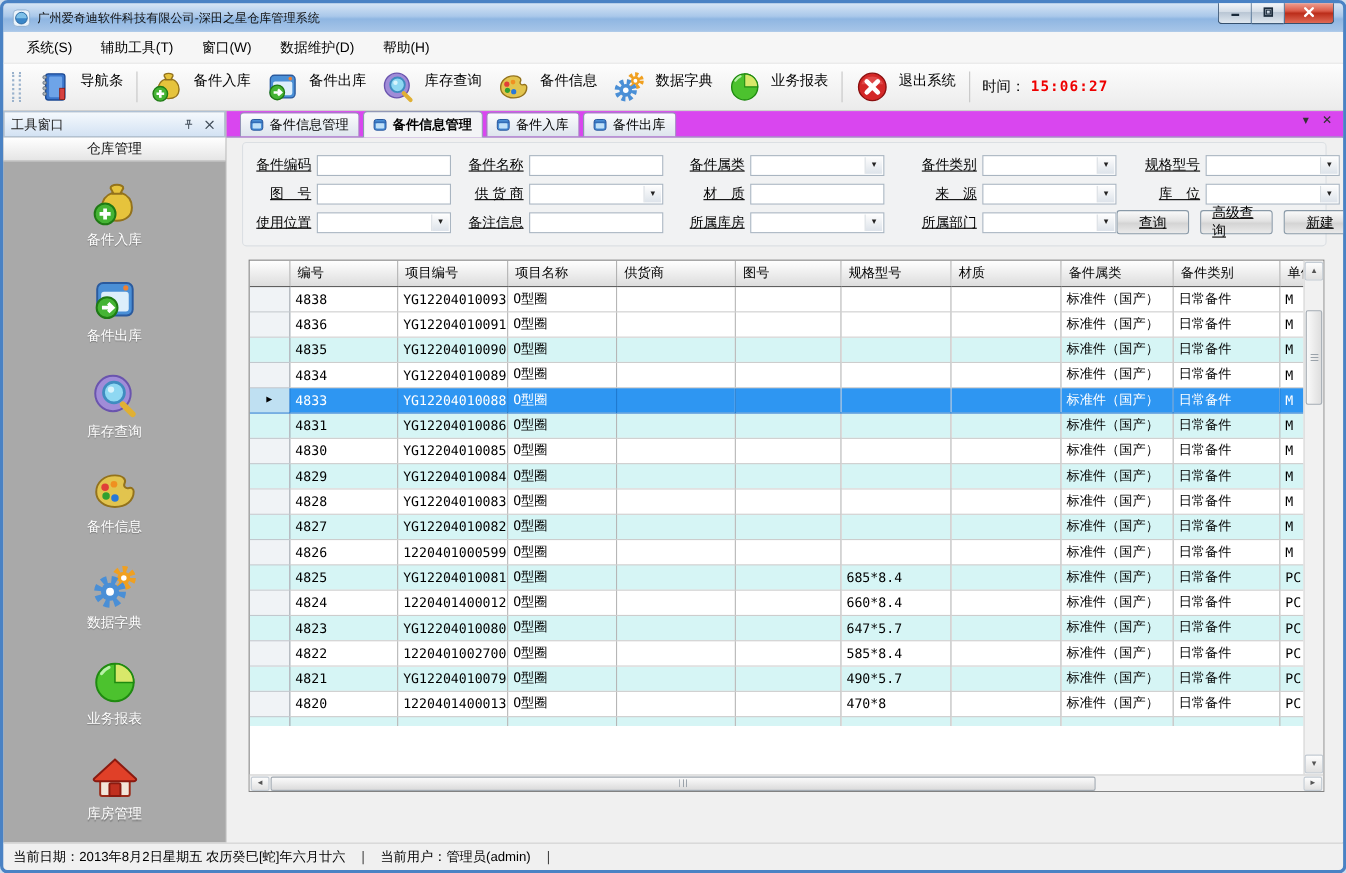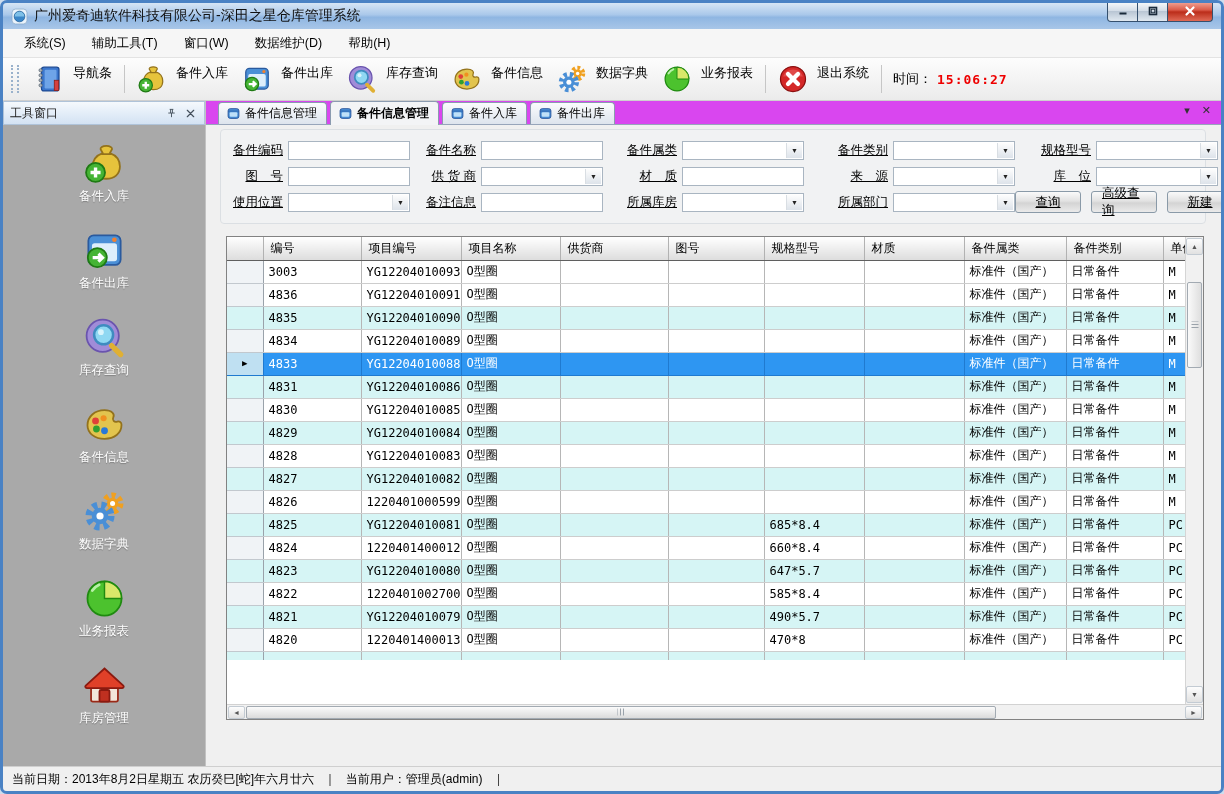--- a/index.html
+++ b/index.html
@@ -3,21 +3,21 @@
 <meta charset="utf-8">
 <style>
   html,body{margin:0;padding:0;background:#cfdded;font-family:"Liberation Sans","DejaVu Sans",sans-serif;}
   .window{width:1224px;height:794px;box-sizing:border-box;border:3px solid #4a82c4;border-radius:7px;
     background:#f0f0f0;display:flex;flex-direction:column;overflow:hidden;box-shadow:inset 0 0 0 1px #7ba4d4;}
   
   .titlebar{height:26px;flex:0 0 auto;background:linear-gradient(#d6e5f5,#aac8ea 45%,#8fb6e2 55%,#a8c6e8);
     display:flex;align-items:center;padding:0 8px;position:relative;}
   .title-icon{width:17px;height:17px;margin-right:6px;flex:0 0 auto;}
   .title-icon svg{width:100%;height:100%;display:block;}
-  .title-text{font-size:14px;color:#111;}
+  .title-text{font-size:11px;color:#111;}
   .win-btns{position:absolute;right:8px;top:-2px;display:flex;}
   .win-btn{width:29px;height:20px;border:1px solid #35506e;border-top:none;display:flex;align-items:center;justify-content:center;
     background:linear-gradient(#fdfdfd,#d4dde7 48%,#b9c6d4 52%,#e0e8f0);}
   .win-btn.min{border-radius:0 0 0 4px;}
   .win-btn.max{border-left:none;border-right:none;}
   .win-btn.close{width:44px;border-radius:0 0 4px 0;background:linear-gradient(#f4b0a2,#da5a48 45%,#bb2d1a 55%,#e06a56);}
   .win-btn svg{width:12px;height:12px;}
   
   .menubar{height:28px;flex:0 0 auto;background:#f6f6f6;border-bottom:1px solid #e3e3e3;display:flex;align-items:center;padding-left:8px;}
   .menu-item{font-size:12.5px;color:#000;padding:5px 13px;cursor:default;}
@@ -281,20 +281,21 @@
             <svg viewBox="0 0 24 24">
               <path d="M8 3h8M10 3v8M14 3v8M5 11h14M12 11v9" stroke="#44505c" stroke-width="2" fill="none"></path>
             </svg>
           </span>
         <span class="dock-btn">
             <svg viewBox="0 0 24 24">
               <path d="M5 5l14 14M19 5L5 19" stroke="#44505c" stroke-width="2.6" stroke-linecap="round"></path>
             </svg>
           </span>
       </div>
+      <div class="group-title">仓库管理</div>
       <div class="sidebar-body">
           <div class="side-item">
             <span class="side-icon">
               <svg viewBox="0 0 24 24">
                 <path d="M13 2.2c-2.2 0-3.4.9-3.2 1.8L11 6.2c-3.4 1.2-5.6 4-5.6 7.5 0 4.4 3.2 6.8 7.6 6.8s7.6-2.4 7.6-6.8c0-3.5-2.2-6.3-5.6-7.5l1.2-2.2c.2-.9-1-1.8-3.2-1.8z" fill="#e6c33c" stroke="#93721c"></path>
                 <path d="M10.2 6.8h5.6" stroke="#93721c"></path>
                 <circle cx="7" cy="17" r="5.3" fill="#45b434" stroke="#1f7a14"></circle>
                 <path d="M7 14.2v5.6M4.2 17h5.6" stroke="#fff" stroke-width="1.9"></path>
               </svg>
             </span>
@@ -536,21 +537,21 @@
                       <th>规格型号</th>
                       <th>材质</th>
                       <th>备件属类</th>
                       <th>备件类别</th>
                       <th>单位</th>
                     </tr>
                   </thead>
                 <tbody>
                     <tr class="">
                       <td class="rowhead"></td>
-                      <td>3003</td>
+                      <td>4838</td>
                       <td>YG12204010093</td>
                       <td>O型圈</td>
                       <td></td>
                       <td></td>
                       <td></td>
                       <td></td>
                       <td>标准件（国产）</td>
                       <td>日常备件</td>
                       <td>M</td>
                     </tr>

